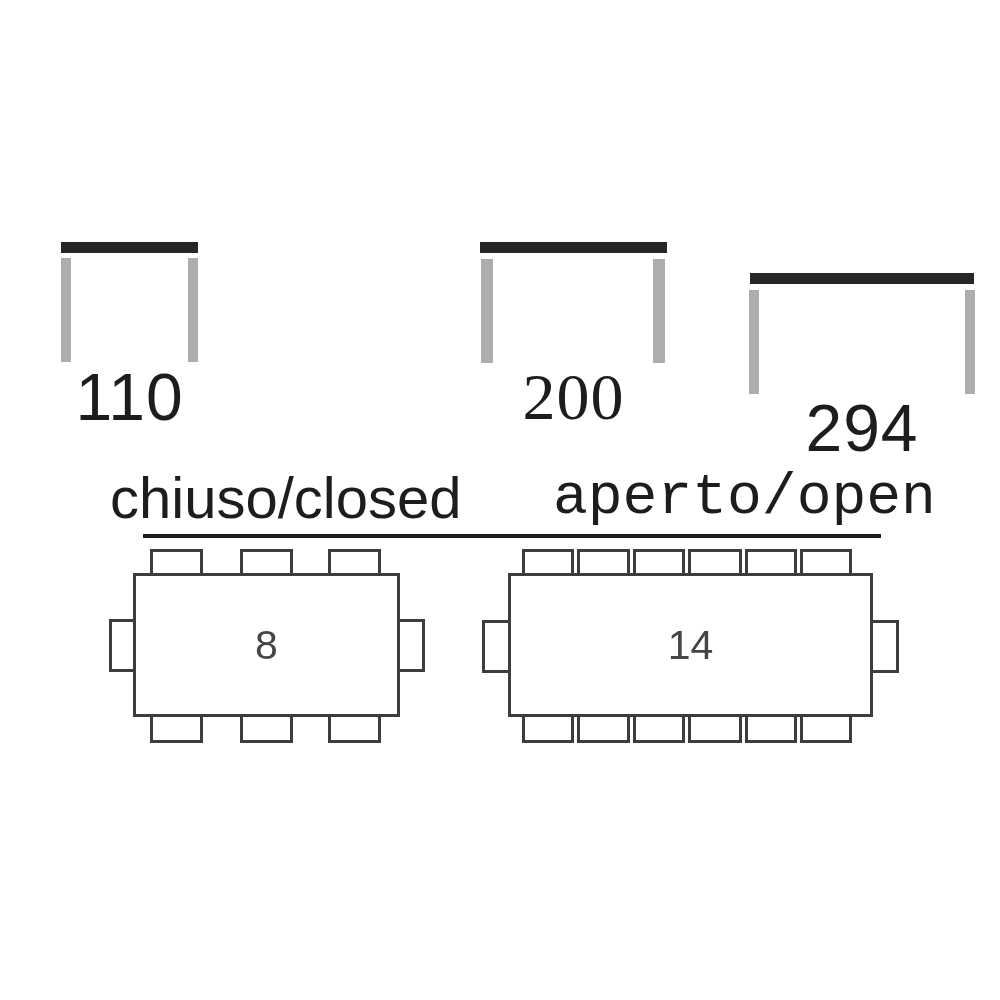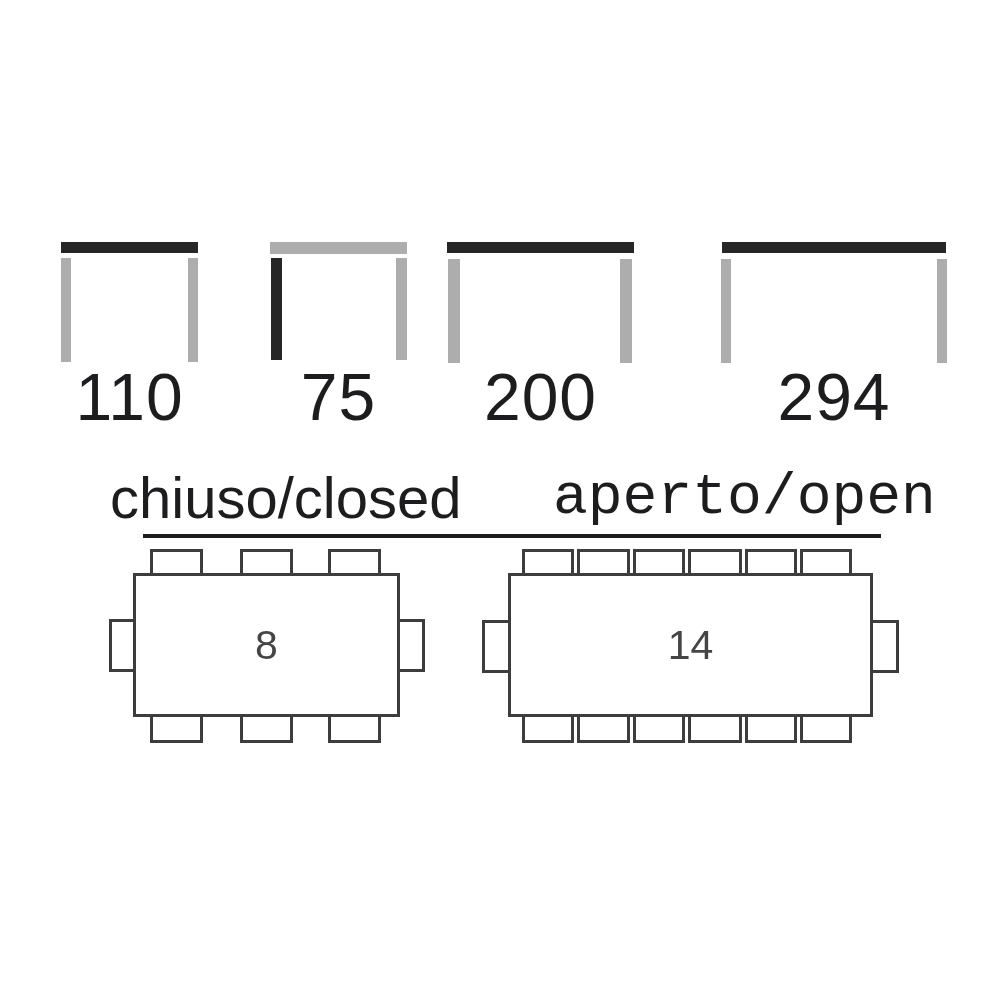--- a/index.html
+++ b/index.html
@@ -79,35 +79,29 @@
 
 <div class="canvas">
 
   <div class="side-diagram" style="left:61px; width:137px;">
     <div class="bar dark tabletop"></div>
     <div class="bar gray leg left-leg"></div>
     <div class="bar gray leg right-leg"></div>
     <div class="dim-label">110</div>
   </div>
 
-  <div class="side-diagram" style="left:270px; width:137px;">
-    <div class="bar gray tabletop" style="height:12px;"></div>
-    <div class="bar dark leg left-leg" style="left:1px; width:11px; height:102px;"></div>
-    <div class="bar gray leg right-leg" style="width:11px; height:102px;"></div>
-    <div class="dim-label">75</div>
-  </div>
 
-  <div class="side-diagram" style="left:447px; width:187px;">
+  <div class="side-diagram" style="left:480px; width:187px;font-family:Liberation Serif, serif;">
     <div class="bar dark tabletop"></div>
     <div class="bar gray leg left-leg" style="left:1px; top:17px; width:12px;"></div>
     <div class="bar gray leg right-leg" style="right:2px; top:17px; width:12px;"></div>
     <div class="dim-label">200</div>
   </div>
 
-  <div class="side-diagram" style="left:722px; width:224px;">
+  <div class="side-diagram" style="left:750px; width:224px;margin-top:31px;">
     <div class="bar dark tabletop"></div>
     <div class="bar gray leg left-leg" style="left:-1px; top:17px;"></div>
     <div class="bar gray leg right-leg" style="right:-1px; top:17px;"></div>
     <div class="dim-label">294</div>
   </div>
 
   <div class="section-title" style="left:110px; width:350px;">chiuso/closed</div>
   <div class="section-title" style="left:553px; width:340px;font-family:Liberation Mono, monospace;">aperto/open</div>
   <div class="divider"></div>
 

